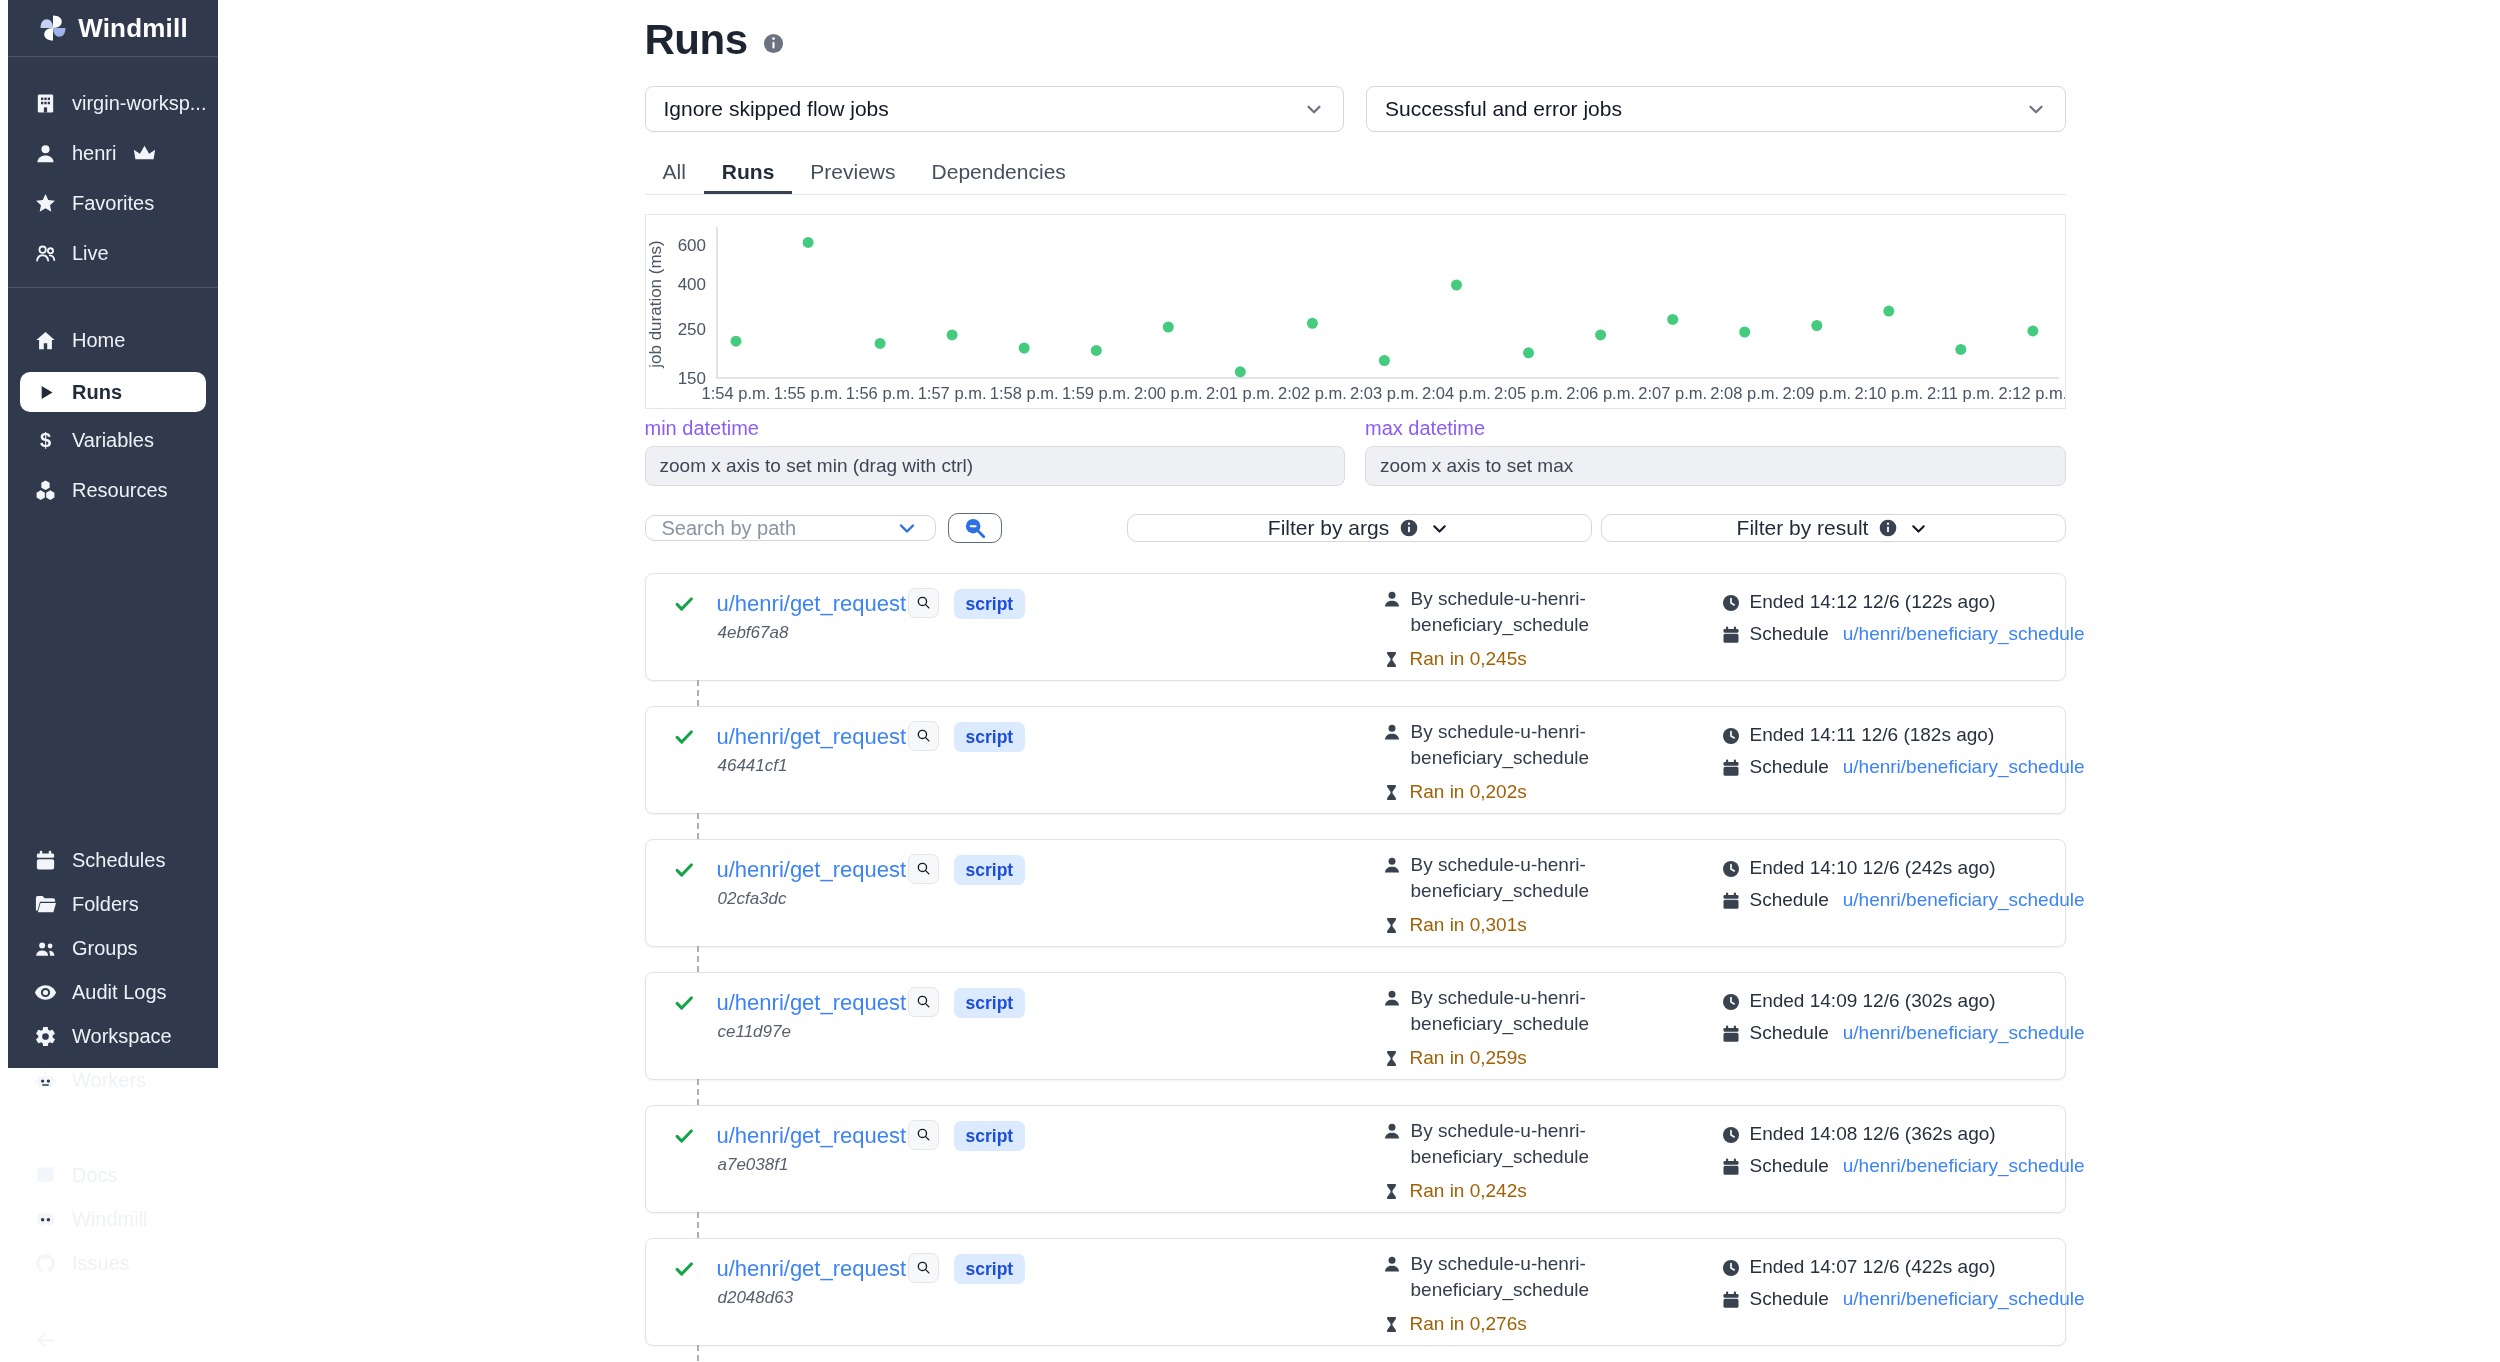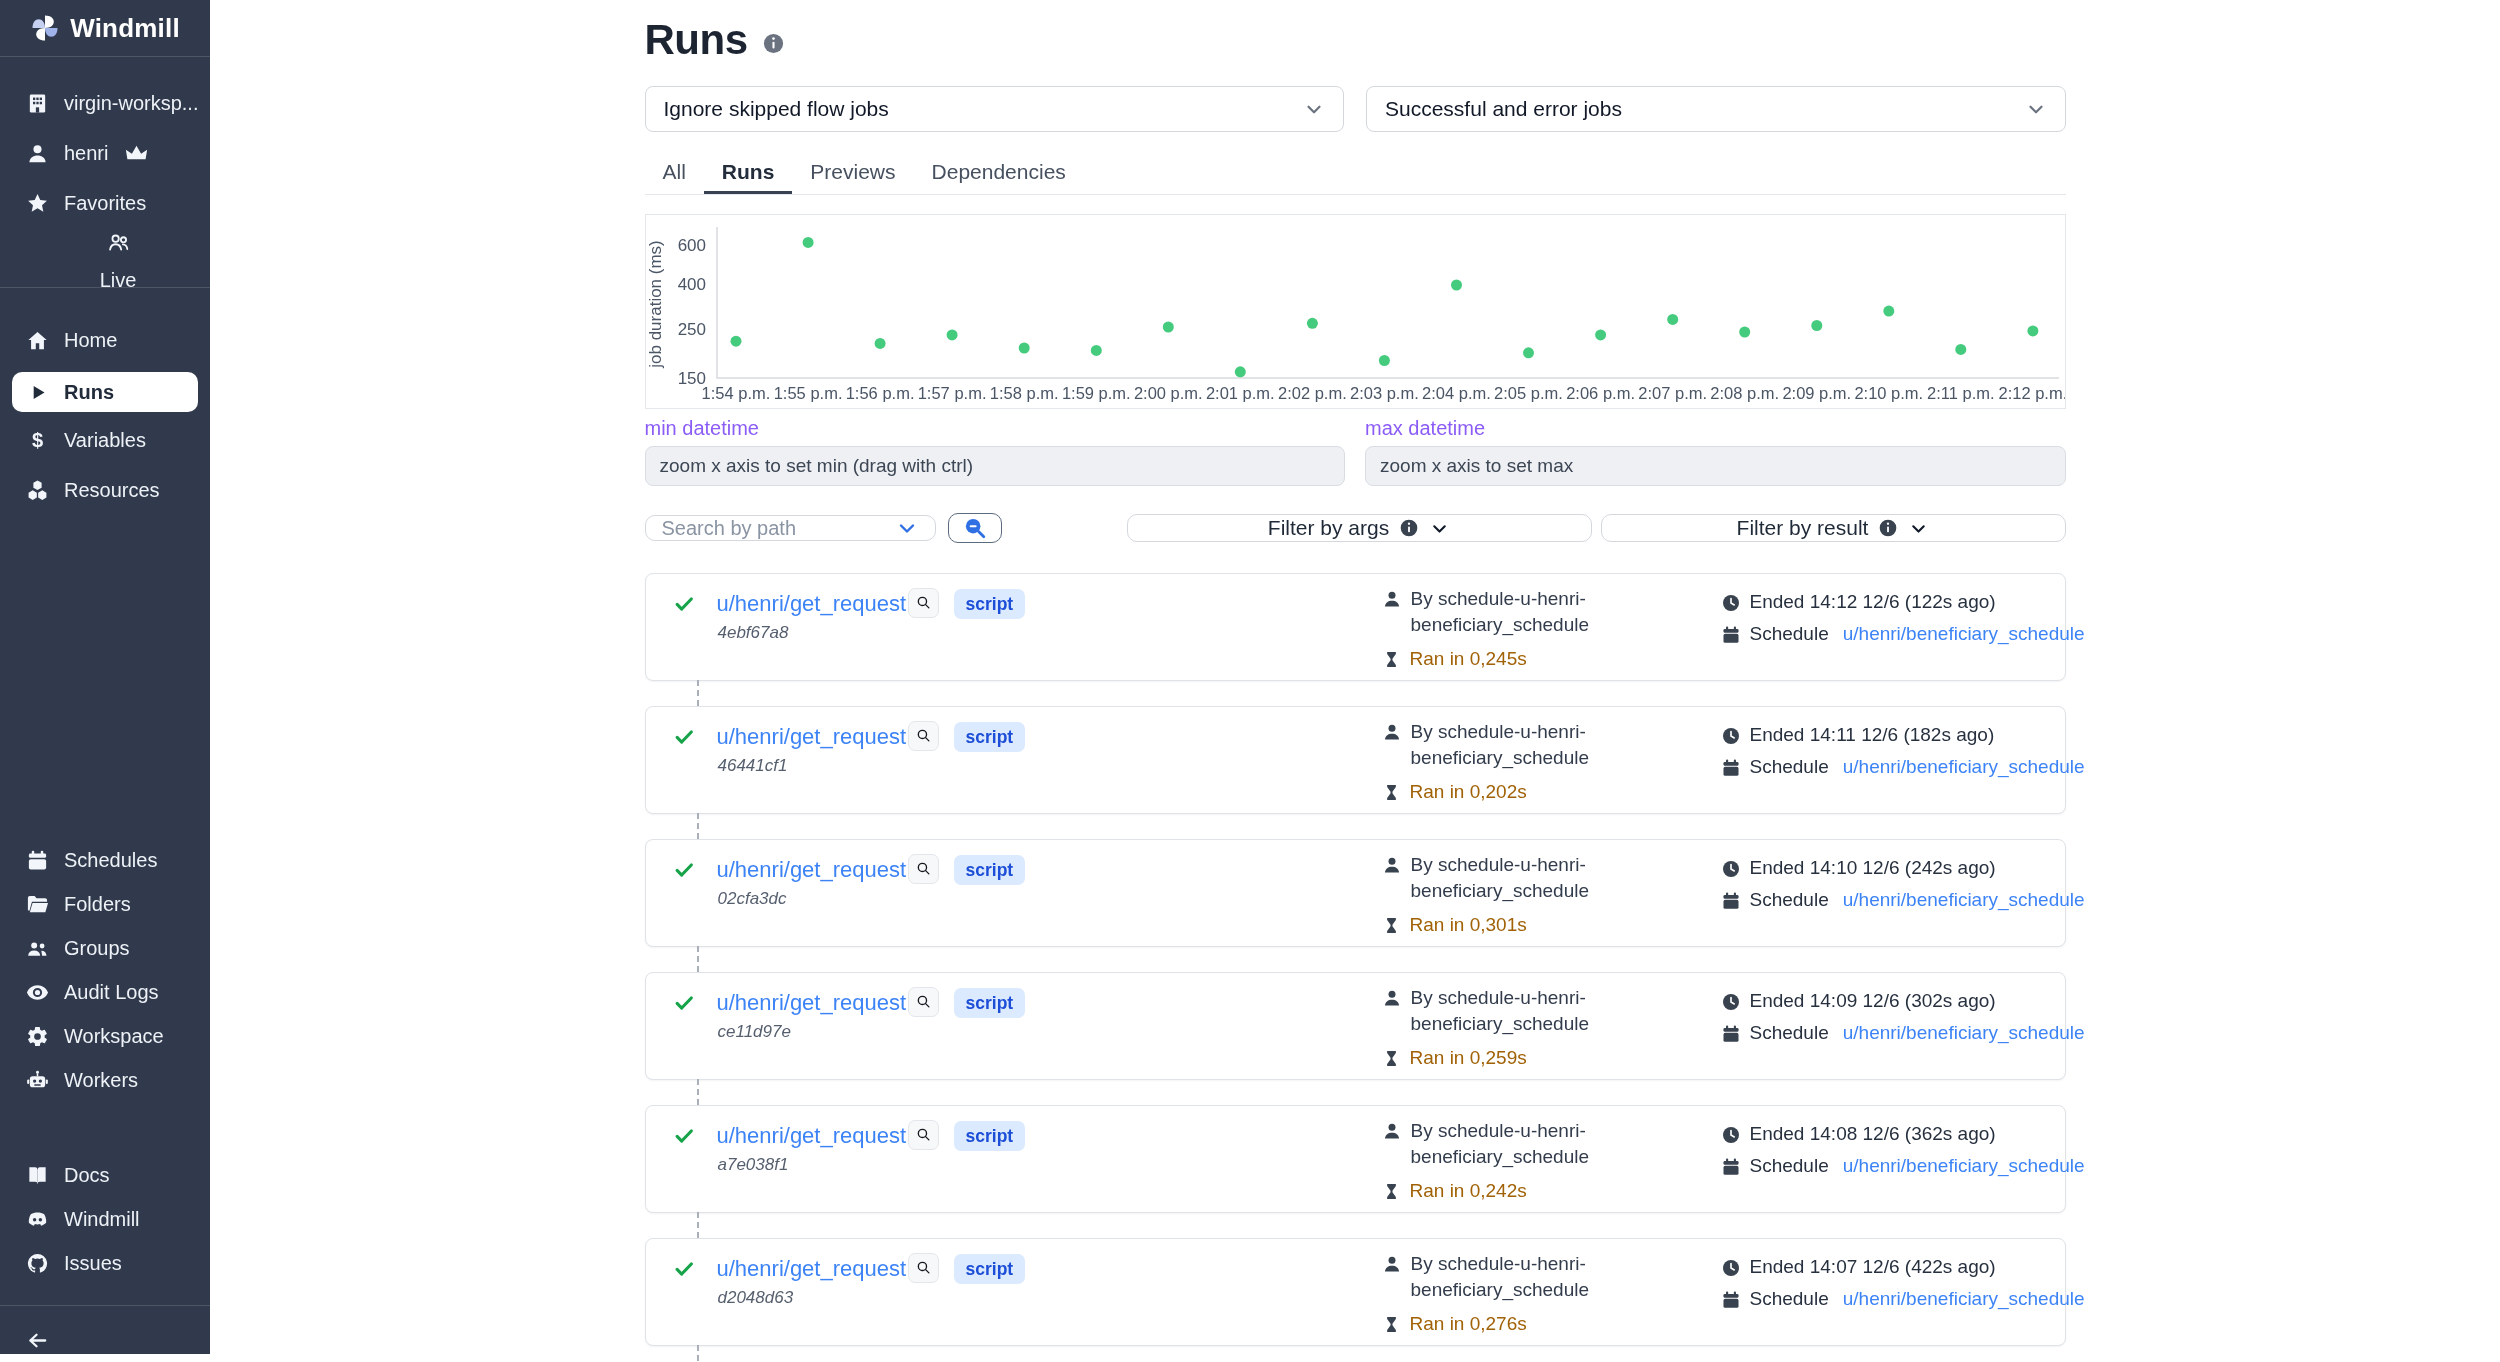--- a/index.html
+++ b/index.html
@@ -2,21 +2,21 @@
 <html><head>
 <meta charset="utf-8">
 <style>
   html,body{margin:0;padding:0;}
   body{
     width:2500px;height:1362px;overflow:hidden;background:#fff;
     font-family:"Liberation Sans","DejaVu Sans",sans-serif;color:#1f2937;position:relative;
   }
   svg{display:block;}
   
-  .sidebar{position:absolute;left:0;top:0;width:210px;height:1354px;background:#303a4c;color:#eef2f7;}
+  .sidebar{position:absolute;left:8px;top:0;width:210px;height:1068px;background:#303a4c;color:#eef2f7;}
   .logo-row{height:56px;display:flex;align-items:center;justify-content:center;gap:10px;border-bottom:1px solid rgba(255,255,255,.14);cursor:pointer;}
   .logo-text{font-size:26px;font-weight:bold;color:#fff;letter-spacing:.2px;}
   .side-item{position:absolute;left:0;width:210px;height:44px;display:flex;align-items:center;padding-left:26px;box-sizing:border-box;gap:15px;font-size:20px;font-weight:500;cursor:pointer;}
   .side-item .ic{width:23px;height:23px;flex:0 0 auto;color:#f2f5fa;}
   .side-item.active{left:12px;width:186px;padding-left:14px;background:#fff;border-radius:10px;color:#212b3a;font-weight:700;}
   .side-item.active .ic{color:#212b3a;}
   .side-sep{position:absolute;left:0;width:210px;border-top:1px solid rgba(255,255,255,.14);}
   .suffix-ic{width:16px;height:16px;margin-left:2px;color:#fff;}
   
   .main{position:absolute;left:210px;top:0;width:2290px;height:1362px;}
@@ -116,21 +116,21 @@
         </span>
       </div>
       <div class="side-item" style="top: 181px;">
         <span class="ic">
           <svg viewBox="0 0 24 24" fill="currentColor">
             <path d="M12 2l2.9 6.3 6.9.8-5.1 4.7 1.4 6.8L12 17l-6.1 3.6 1.4-6.8L2.2 9.1l6.9-.8z"></path>
           </svg>
         </span>
         <span>Favorites</span>
       </div>
-      <div class="side-item" style="top: 231px; flex-direction: column;">
+      <div class="side-item" style="top: 231px;">
         <span class="ic">
           <svg viewBox="0 0 24 24" fill="none" stroke="currentColor" stroke-width="1.9" stroke-linecap="round">
             <circle cx="9" cy="8" r="3.3"></circle>
             <path d="M3.2 19.5c.5-3.6 2.8-5.7 5.8-5.7s5.3 2.1 5.8 5.7"></path>
             <circle cx="17.2" cy="9.2" r="2.7"></circle>
             <path d="M16.5 14c2.6.2 4.3 2 4.7 5"></path>
           </svg>
         </span>
         <span>Live</span>
       </div>

